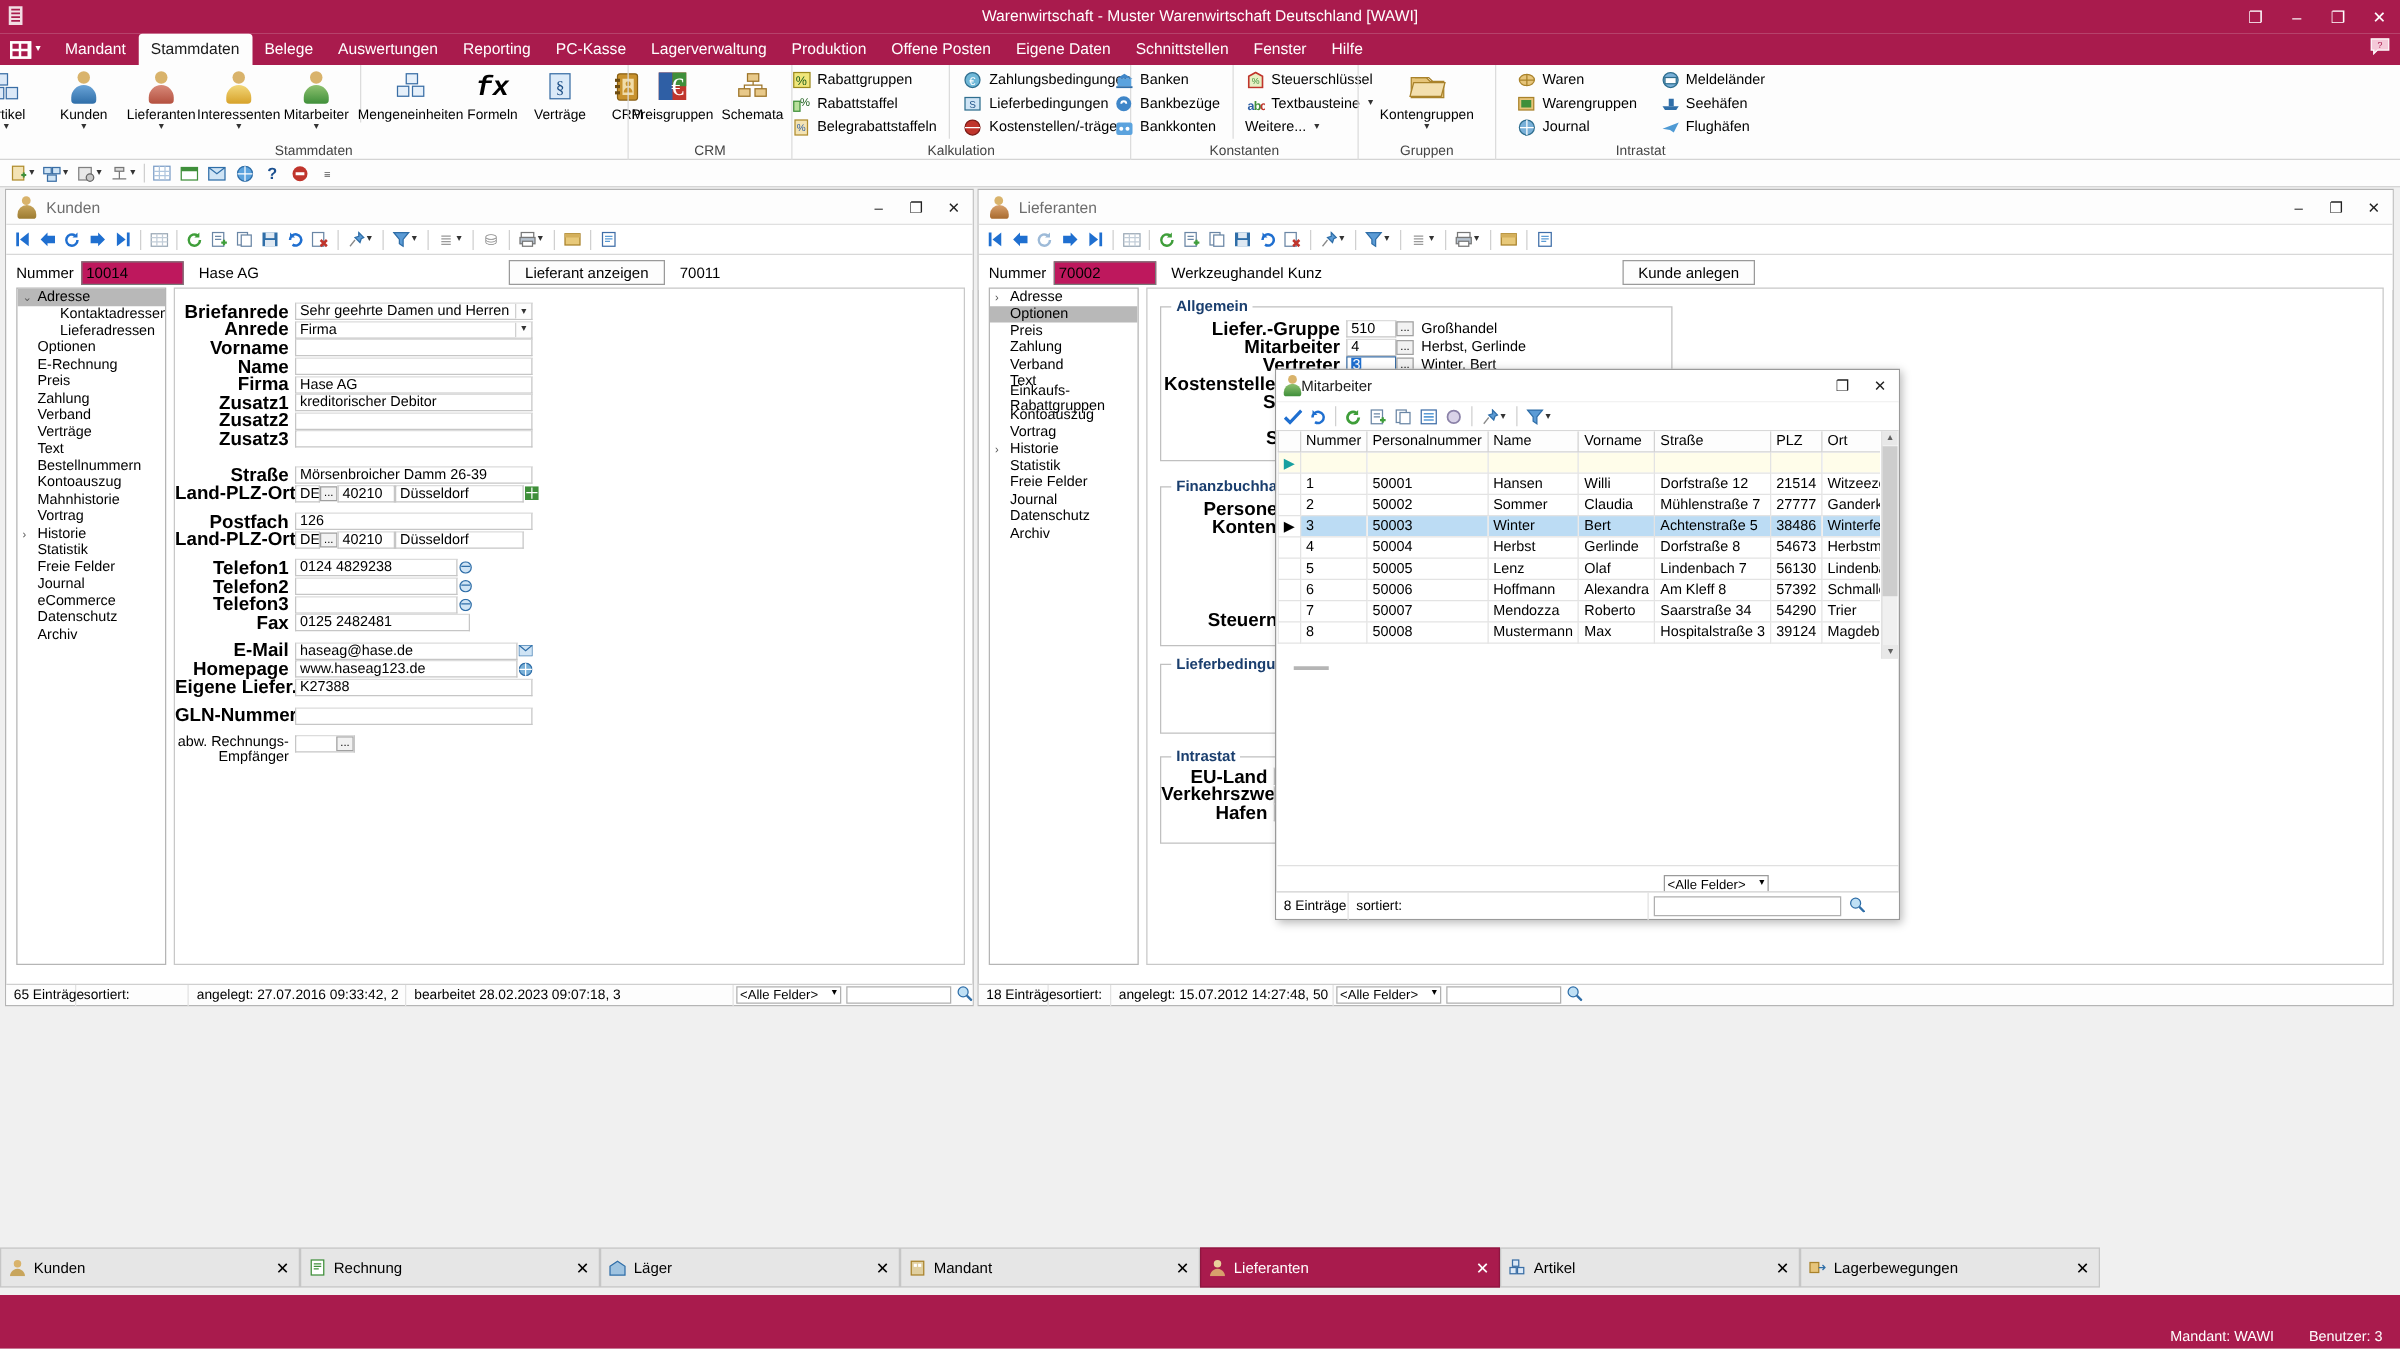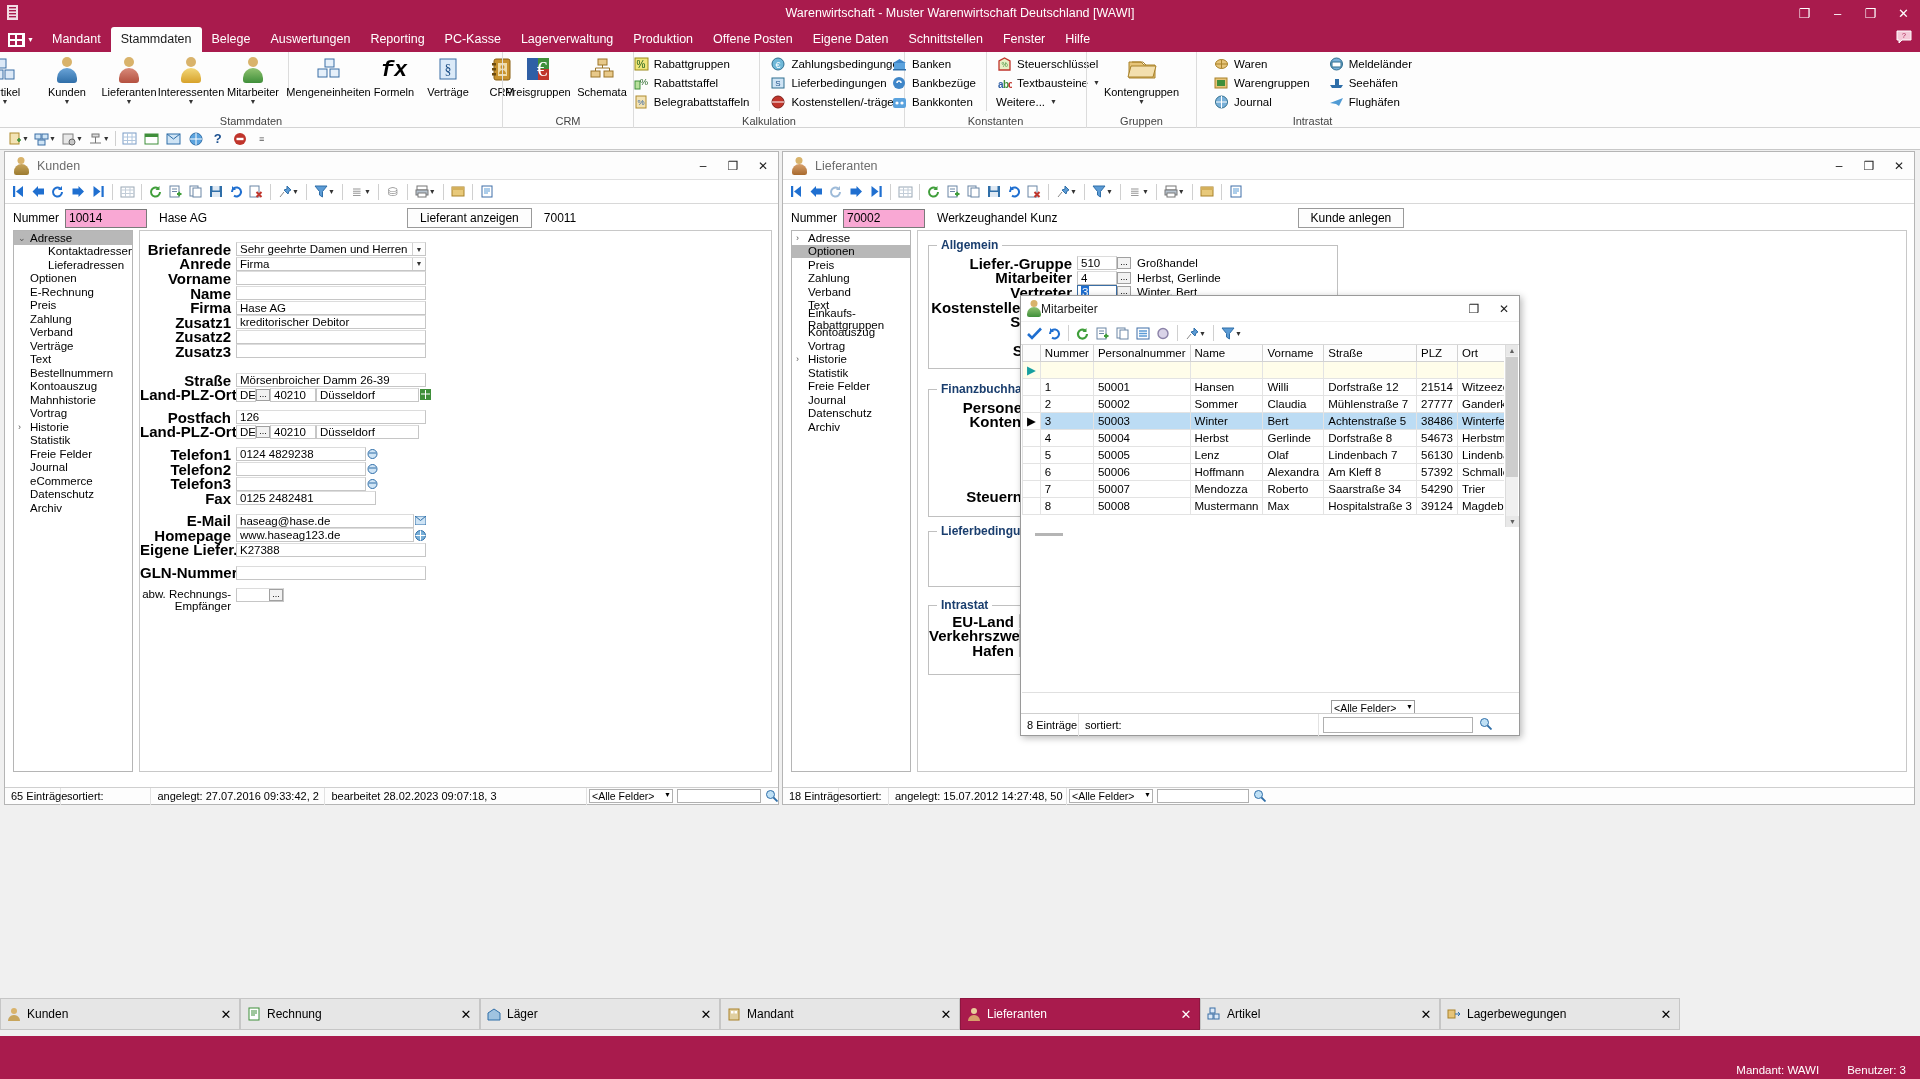--- a/index.html
+++ b/index.html
@@ -107,21 +107,21 @@
   .cwb { width:30px; height:28px; display:flex; align-items:center; justify-content:center; font-size:12px; color:#222;}
 
   .ctool { height:24px; border-bottom:1px solid #d8d8d8; display:flex; align-items:center; padding-left:3px; background:#fff;}
   .ctool .ti { width:20px; height:21px; display:flex; align-items:center; justify-content:center; font-size:12px;}
   .ctool .sep { width:1px; height:16px; background:#d0d0d0; margin:0 4px;}
   .ctool .car { font-size:7px; color:#333; margin-left:-3px; margin-right:3px; }
 
   .cnum { height:28px; display:flex; align-items:center; padding-left:8px; background:#fff;}
   .cnum label { font-size:12px; margin-right:6px; }
   .cnum input {
-    width:82px; height:19px; border:1px solid #7a7a7a; background:#f9a8d4; font-size:12px;
+    width:82px; height:19px; border:1px solid #7a7a7a; background:#be185d; font-size:12px;
     padding:0 3px; font-family:"Liberation Sans",sans-serif;
   }
   .cnum .nm { margin-left:12px; font-size:12px; }
   .cnum .btn {
     border:1px solid #9a9a9a; background:#fdfdfd; height:20px; padding:0 12px;
     font-size:12px; line-height:18px; cursor:default;
   }
 
   
   .tree { border:1px solid #b5b5b5; background:#fff; overflow:hidden; }

